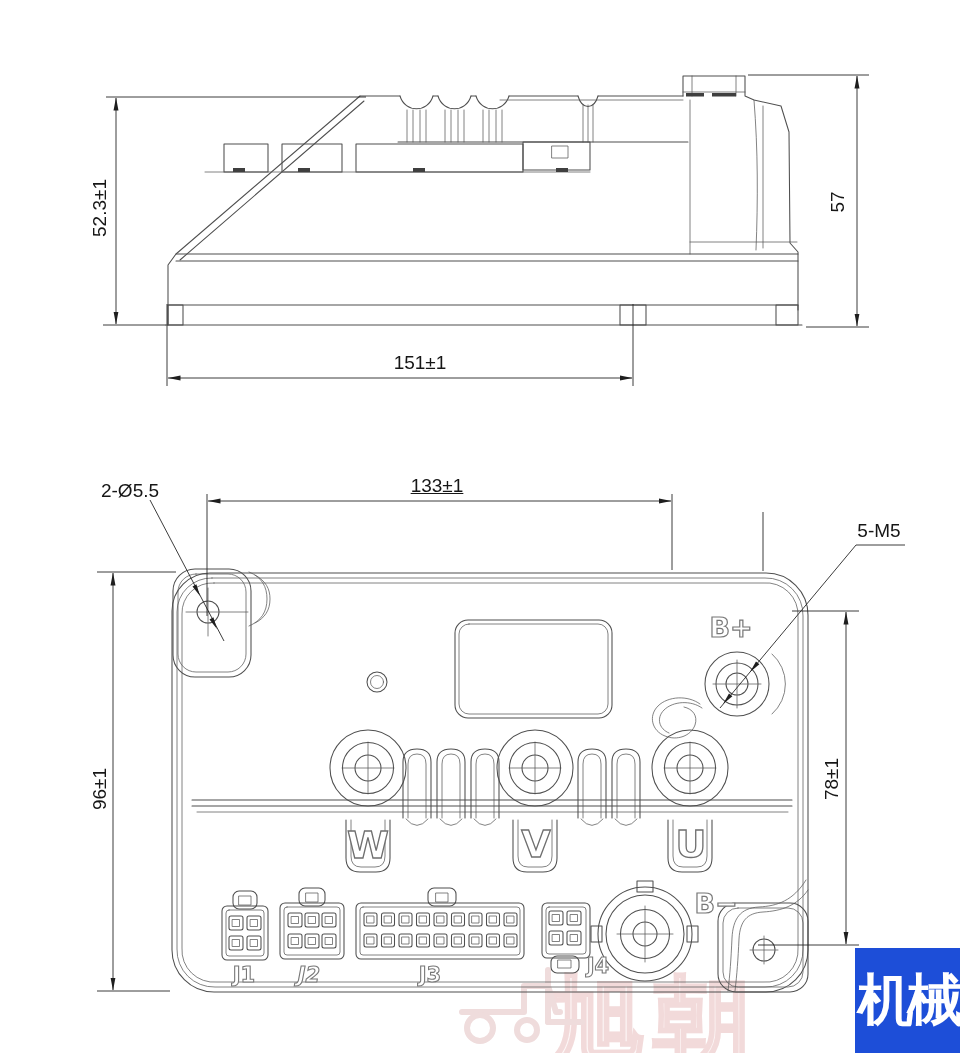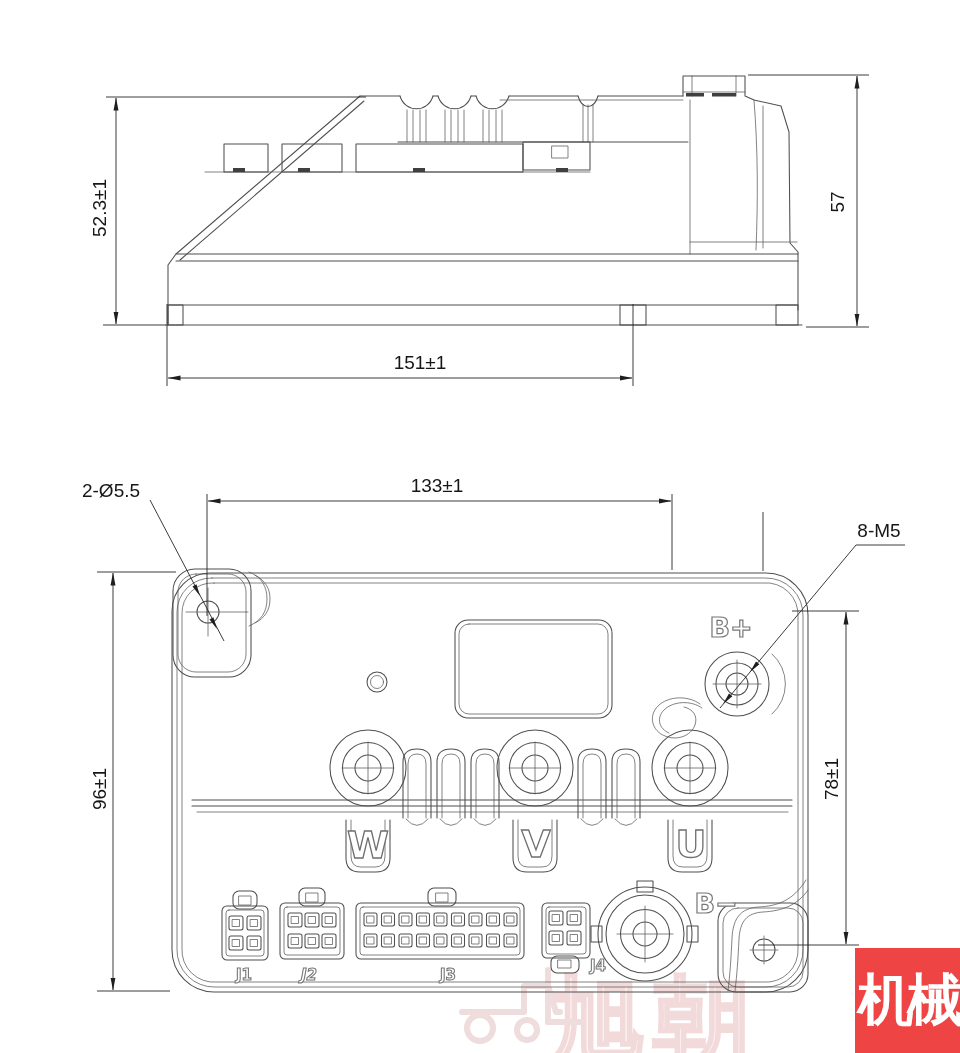--- a/index.html
+++ b/index.html
@@ -11,25 +11,25 @@
   .dims{stroke:#262626;fill:none;stroke-width:0.9;}
   .darkfill{fill:#3f3f3f;stroke:none;}
   .arrowfill{fill:#1e1e1e;stroke:none;}
   .dim-label{position:absolute;transform:translate(-50%,-50%);font-size:19px;color:#161616;
              white-space:nowrap;letter-spacing:0;}
   .dim-label.rot{transform:translate(-50%,-50%) rotate(-90deg);}
   .mold{position:absolute;transform:translate(-50%,-50%);font-family:"DejaVu Sans",sans-serif;
         font-weight:bold;color:#ffffff;-webkit-text-stroke:1.3px #6f6f6f;white-space:nowrap;}
   .mold.phase{font-size:38px;}
   .mold.batt{font-size:27px;-webkit-text-stroke:1.2px #777;}
-  .mold.conn{font-size:15px;-webkit-text-stroke:1.1px #787878;}
+  .mold.conn{font-size:21px;-webkit-text-stroke:1.1px #787878;}
   .wm-chars{position:absolute;font-family:"DejaVu Sans",sans-serif;font-weight:bold;
             font-size:96px;letter-spacing:10px;color:#fdf6f6;-webkit-text-stroke:2.5px #f2dada;
             white-space:nowrap;}
-  .wm-box{position:absolute;left:855px;top:948px;width:105px;height:105px;background:#ef4444;
+  .wm-box{position:absolute;left:855px;top:948px;width:105px;height:105px;background:#1d4ed8;
           display:flex;align-items:center;justify-content:center;}
   .wm-box span{font-family:"DejaVu Sans",sans-serif;font-weight:bold;font-size:56px;
                letter-spacing:-6px;color:#ffffff;}
 </style>
 </head>
 <body>
 
 <div class="canvas">
 
   <div class="wm-chars" style="left:548px;top:958px;">旭朝</div>
@@ -306,30 +306,30 @@
       <path d="M905,545 H856 L720,708"></path>
       <polygon class="arrowfill" points="750,672 756,661.4 759.4,664.2"></polygon>
       <polygon class="arrowfill" points="723,704 729,693.4 732.4,696.2"></polygon>
     </g>
   </svg>
 
   <div class="dim-label rot" style="left:100px;top:208px;">52.3±1</div>
   <div class="dim-label rot" style="left:838px;top:202px;">57</div>
   <div class="dim-label" style="left:400px;top:363px;margin-left:20px;">151±1</div>
 
-  <div class="dim-label" style="left:111px;top:491px;">2-Ø5.5</div>
-  <div class="dim-label" style="left:437px;top:486px;">133±1</div>
-  <div class="dim-label" style="left:879px;top:531px;">8-M5</div>
+  <div class="dim-label" style="left:130px;top:491px;">2-Ø5.5</div>
+  <div class="dim-label" style="left:437px;top:486px;text-decoration:underline;">133±1</div>
+  <div class="dim-label" style="left:879px;top:531px;">5-M5</div>
   <div class="dim-label rot" style="left:100px;top:789px;">96±1</div>
   <div class="dim-label rot" style="left:832px;top:779px;">78±1</div>
 
   <div class="mold batt" style="left:731px;top:627px;">B+</div>
   <div class="mold batt" style="left:716px;top:903px;">B−</div>
 
   <div class="mold phase" style="left:368px;top:845px;">W</div>
   <div class="mold phase" style="left:536px;top:844px;">V</div>
   <div class="mold phase" style="left:691px;top:844px;">U</div>
 
   <div class="mold conn" style="left:244px;top:975px;">J1</div>
   <div class="mold conn" style="left:309px;top:975px;font-style:italic;">J2</div>
-  <div class="mold conn" style="left:448px;top:975px;">J3</div>
+  <div class="mold conn" style="left:430px;top:975px;">J3</div>
   <div class="mold conn" style="left:598px;top:966px;text-align:center;">J4</div>
 </div>
 
 </body></html>

